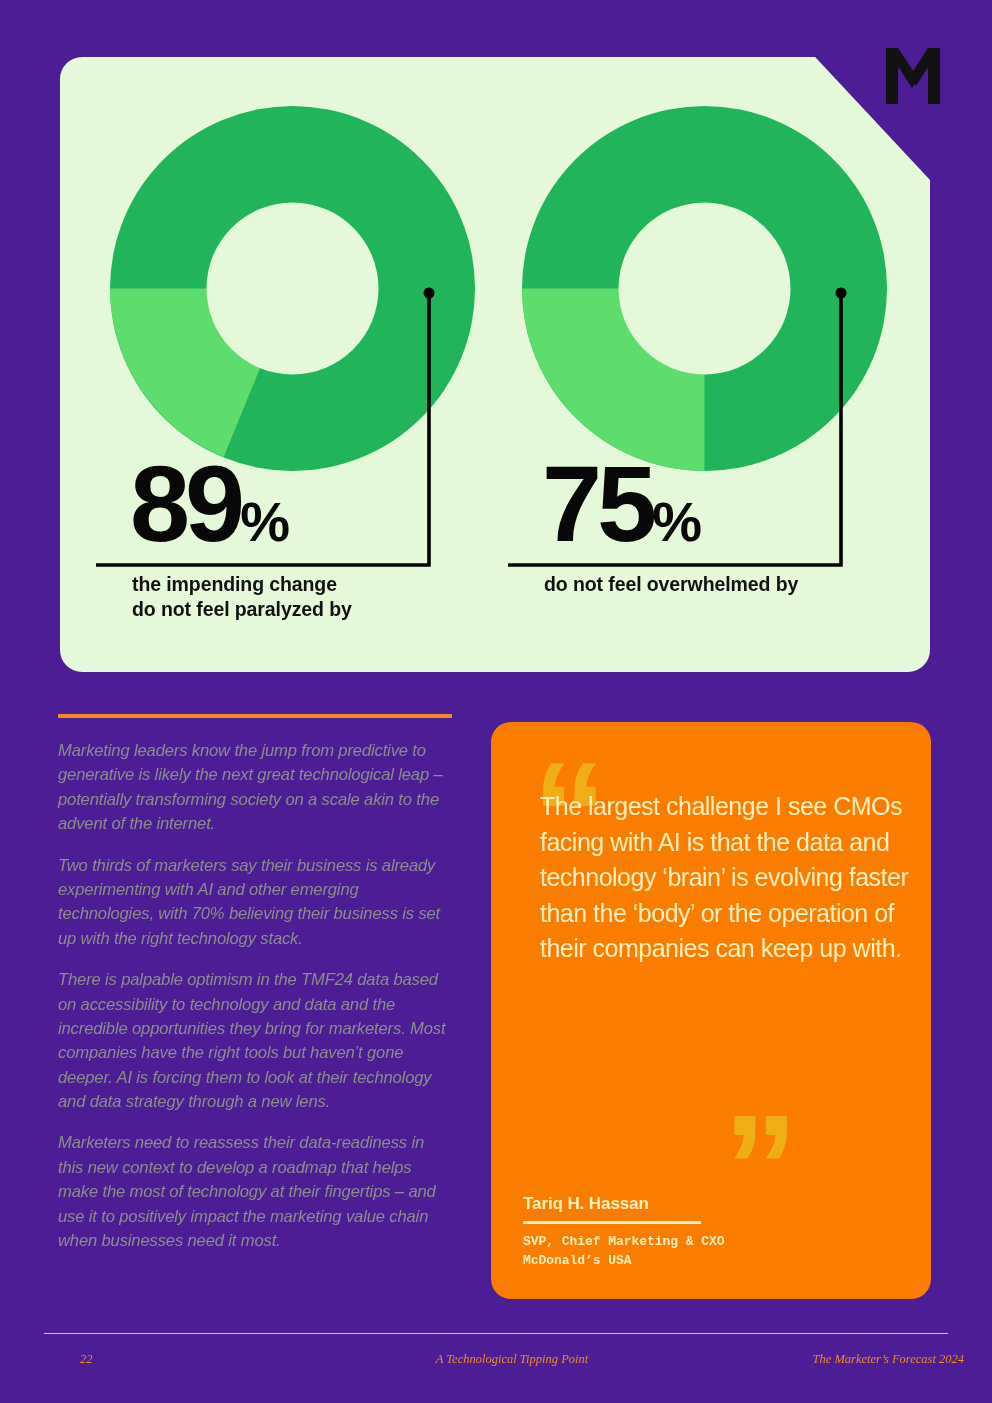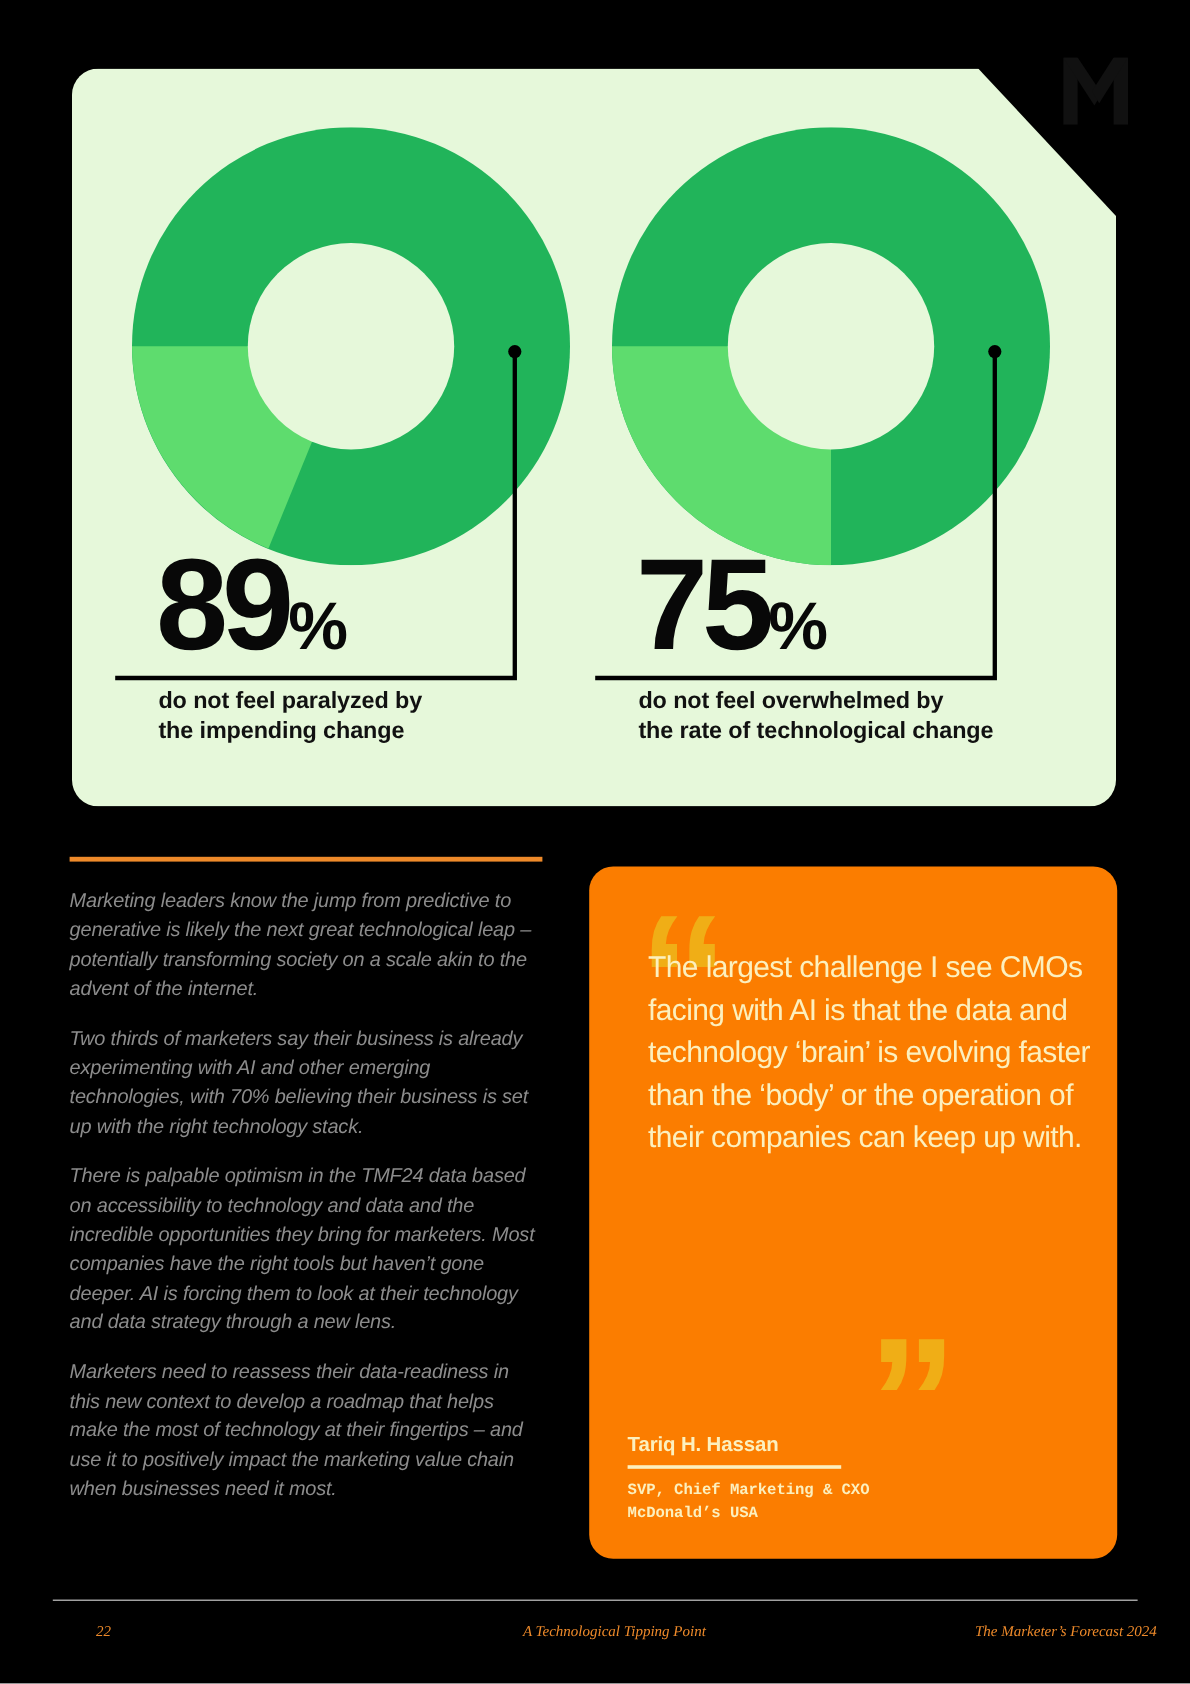--- a/index.html
+++ b/index.html
@@ -9,21 +9,21 @@
     width: 992px;
     height: 1403px;
     background: #ffffff;
     font-family: "Liberation Sans", sans-serif;
   }
 
   .page {
     position: relative;
     width: 992px;
     height: 1403px;
-    background: #000000;
+    background: #4c1d95;
     overflow: hidden;
   }
 
   
   .brand-mark {
     position: absolute;
     top: 48px;
     left: 886px;
     width: 54px;
     height: 56px;
@@ -43,21 +43,21 @@
     overflow: hidden;
   }
 
   .stat-block {
     position: absolute;
     top: 0;
     width: 420px;
     height: 615px;
   }
   .stat-block.left  { left: 28px;  }
-  .stat-block.right { left: 428px; }
+  .stat-block.right { left: 440px; }
 
   .donut-wrap {
     position: absolute;
     left: 22px;
     top: 49px;
     width: 365px;
     height: 365px;
   }
   .donut-wrap svg { display: block; width: 365px; height: 365px; }
 
@@ -251,41 +251,40 @@
           <path d="M182.5 182.5 L0 182.5 A182.5 182.5 0 0 0 113.7 351.1 Z" fill="#5EDC6E"></path>
           <circle cx="182.5" cy="182.5" r="86" fill="#E6F8DA"></circle>
         </svg>
       </div>
       <svg class="pointer-svg" viewBox="0 0 420 560" aria-hidden="true">
         <circle cx="341" cy="236" r="5.5" fill="#000000"></circle>
         <path d="M341 236 L341 508 L8 508" stroke="#000000" stroke-width="3.6" fill="none"></path>
       </svg>
       <div class="big-number"><span>89</span><span class="pct">%</span></div>
       <div class="stat-caption">
+        <div>the impending change</div>
         <div>do not feel paralyzed by</div>
-        <div>the impending change</div>
       </div>
     </div>
 
     <div class="stat-block right">
       <div class="donut-wrap">
         <svg viewBox="0 0 365 365" aria-hidden="true">
           <circle cx="182.5" cy="182.5" r="182.5" fill="#21B45A"></circle>
           <path d="M182.5 182.5 L0 182.5 A182.5 182.5 0 0 0 182.5 365 Z" fill="#5EDC6E"></path>
           <circle cx="182.5" cy="182.5" r="86" fill="#E6F8DA"></circle>
         </svg>
       </div>
       <svg class="pointer-svg" viewBox="0 0 420 560" aria-hidden="true">
         <circle cx="341" cy="236" r="5.5" fill="#000000"></circle>
         <path d="M341 236 L341 508 L8 508" stroke="#000000" stroke-width="3.6" fill="none"></path>
       </svg>
       <div class="big-number"><span>75</span><span class="pct">%</span></div>
       <div class="stat-caption">
         <div>do not feel overwhelmed by</div>
-        <div>the rate of technological change</div>
       </div>
     </div>
 
   </div>
 
   <div class="body-col">
     <div class="col-rule"></div>
     <p>Marketing leaders know the jump from predictive to generative is likely the next great technological leap – potentially transforming society on a scale akin to the advent of the internet.</p>
     <p>Two thirds of marketers say their business is already experimenting with AI and other emerging technologies, with 70% believing their business is set up with the right technology stack.</p>
     <p>There is palpable optimism in the TMF24 data based on accessibility to technology and data and the incredible opportunities they bring for marketers. Most companies have the right tools but haven’t gone deeper. AI is forcing them to look at their technology and data strategy through a new lens.</p>

